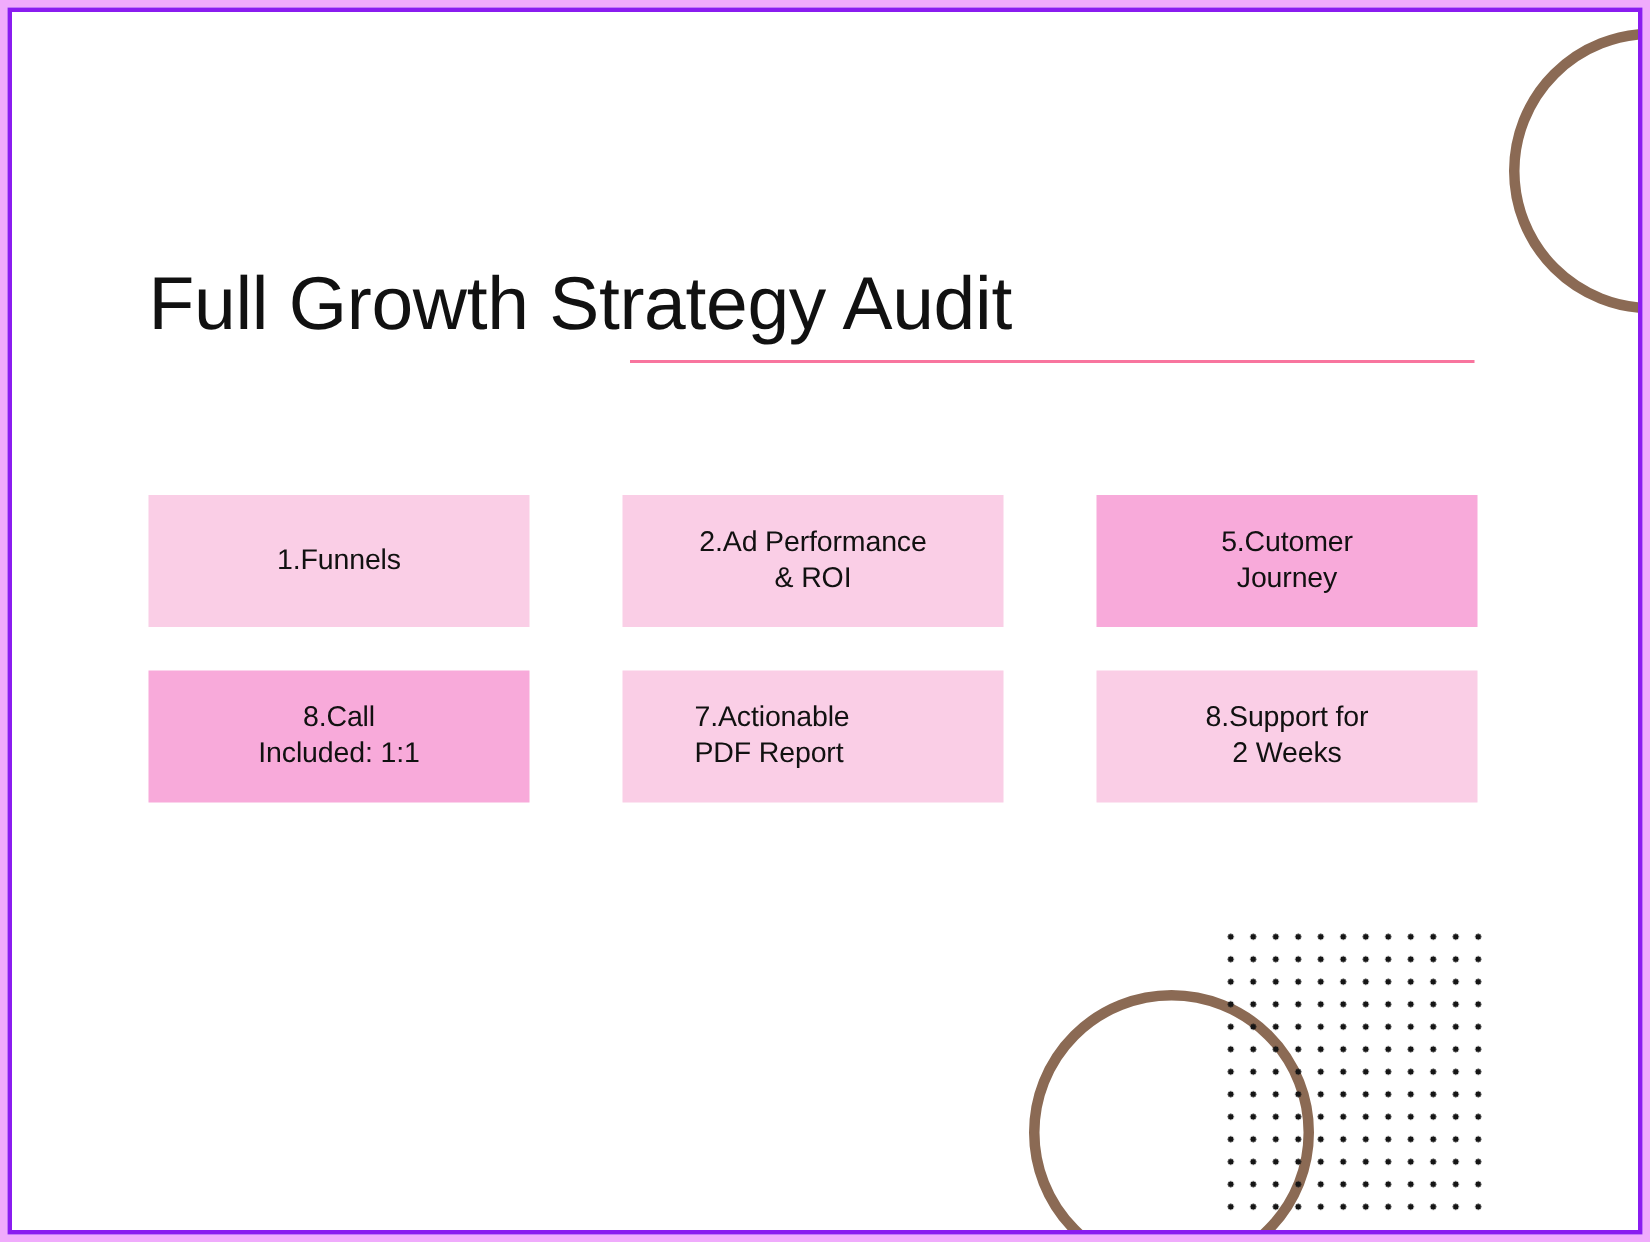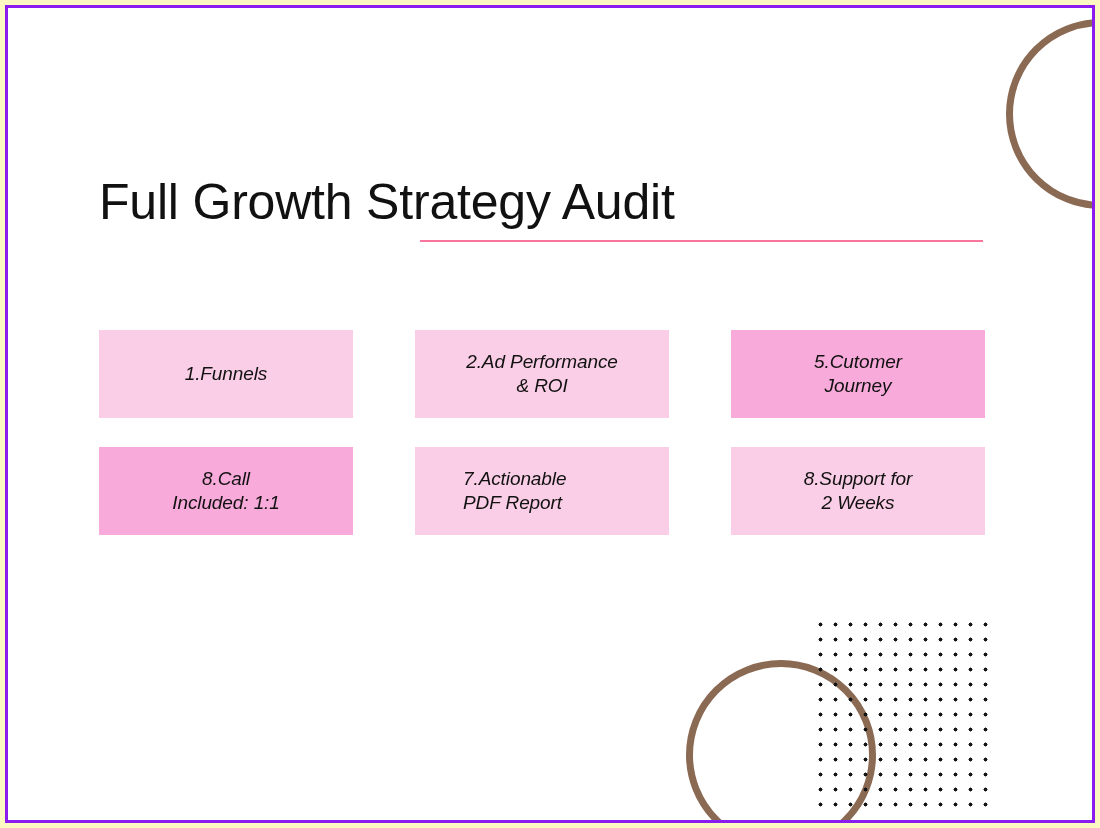--- a/index.html
+++ b/index.html
@@ -4,21 +4,21 @@
 <style>
   html, body {
     margin: 0;
     padding: 0;
     background: #ffffff;
   }
   #slide {
     position: relative;
     width: 1100px;
     height: 828px;
-    background: #fef9c3;
+    background: #f0abfc;
     overflow: hidden;
     font-family: "Liberation Sans", sans-serif;
   }
   
   #frame {
     position: absolute;
     left: 5px;
     top: 5px;
     width: 1090px;
     height: 818px;
@@ -86,21 +86,20 @@
   #card-grid {
     position: absolute;
     left: 91px;
     top: 322px;
     width: 884px;
     display: grid;
     grid-template-columns: 254px 254px 254px;
     grid-template-rows: 88px 88px 88px;
     column-gap: 62px;
     row-gap: 29px;
-    font-style: italic;
   }
   .card {
     display: flex;
     align-items: center;
     justify-content: center;
     text-align: center;
     padding: 4px 10px;
     box-sizing: border-box;
     color: #111111;
     font-size: 19px;

